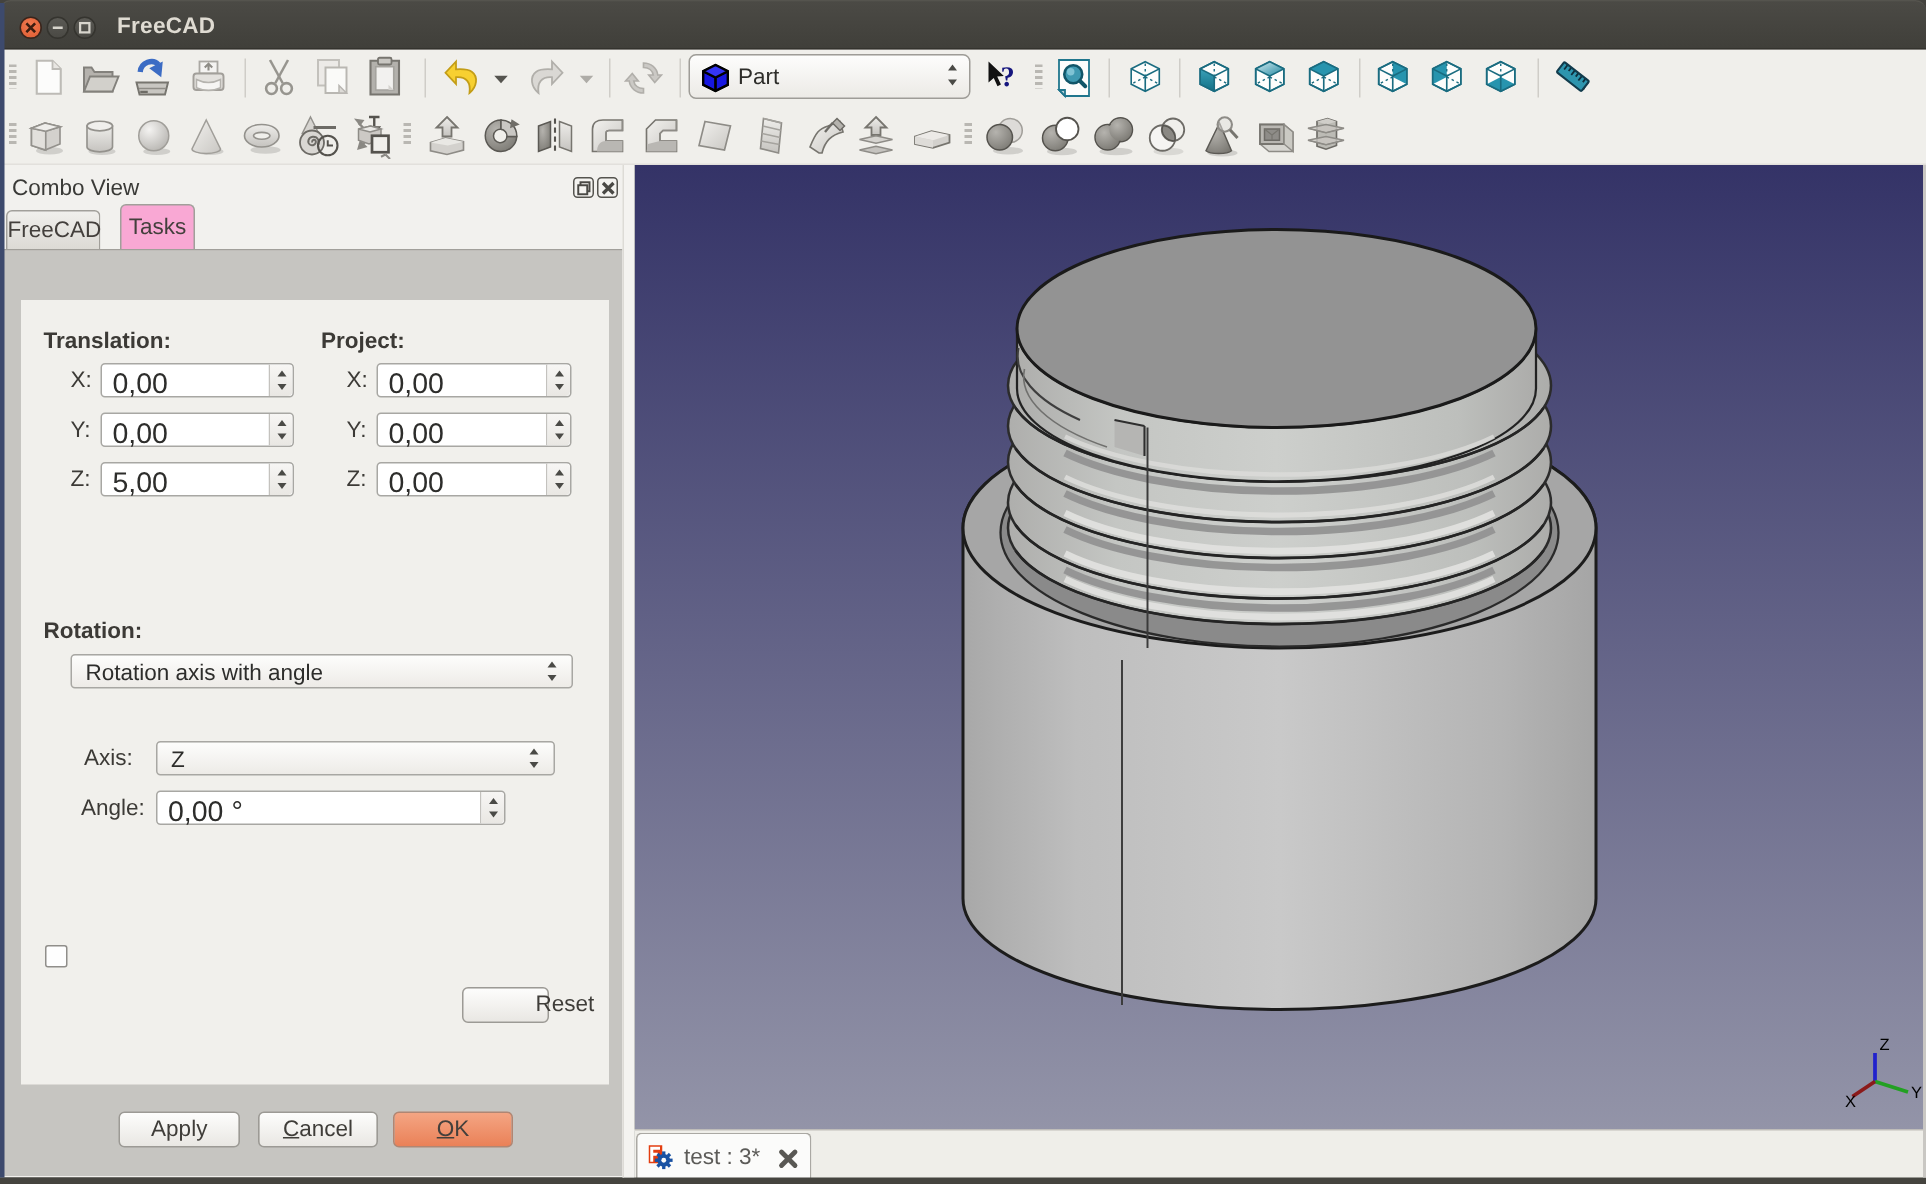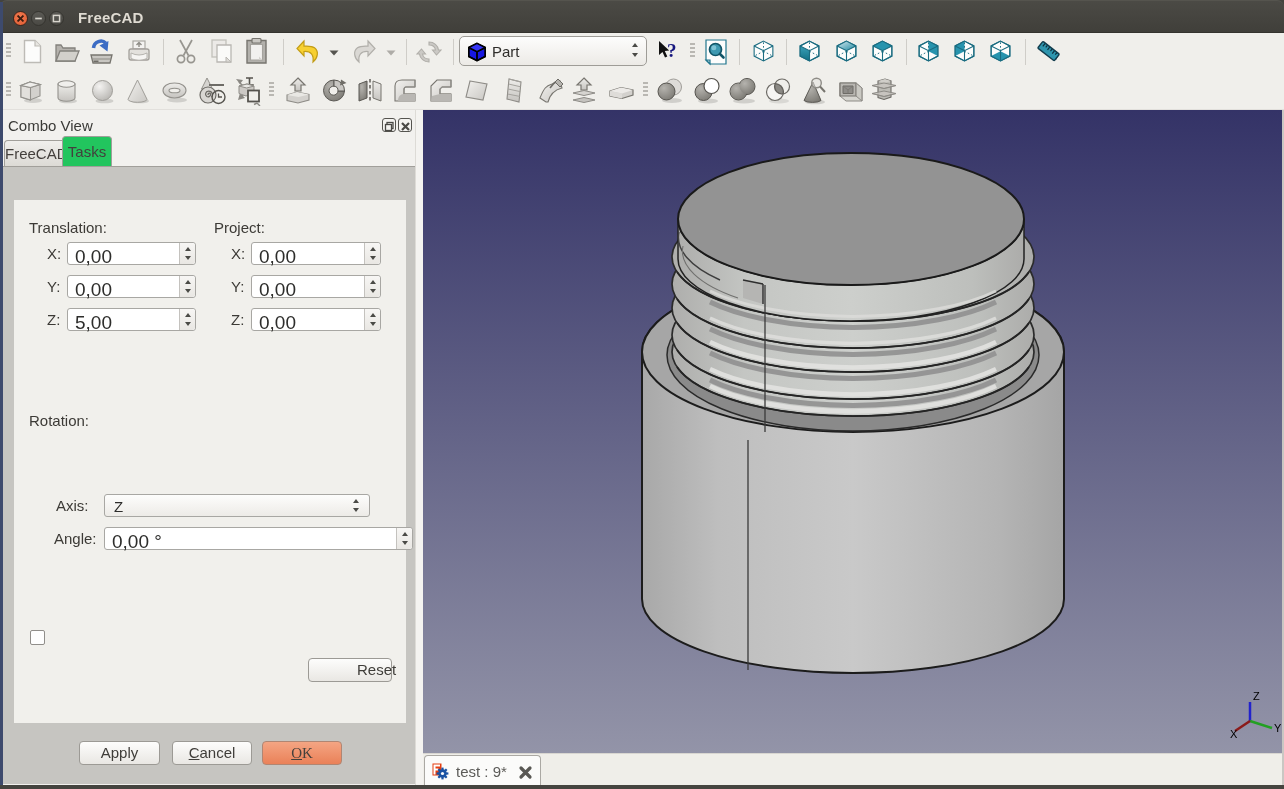--- a/index.html
+++ b/index.html
@@ -34,32 +34,32 @@
 #partcombo .txt { position:absolute; left:32px; top:6px; font-size:15px; color:#2e2d2a; }
 
 
 #panel { position:absolute; left:0; top:110px; width:423px; height:675px; background:#f2f1ee; }
 #panel-title { position:absolute; left:8px; top:7px; font-size:15px; color:#3a3a37; }
 .ptbtn { position:absolute; top:8px; width:14px; height:14px; border:1px solid #55544f; border-radius:3px; background:#f4f3f0; }
 #tabs { position:absolute; left:0; top:0; width:423px; height:57px; }
 .tab { position:absolute; font-size:15px; color:#433f3c; text-align:center; }
 #tab-project { left:4px; top:30px; width:63px; height:26px; line-height:26px;
   background:linear-gradient(#f0efec,#dcdad5); border:1px solid #a19f9a; border-bottom:none; border-radius:4px 4px 0 0; }
-#tab-tasks { left:62px; top:26px; width:50px; height:30px; line-height:29px;
-  background:#22c55e; border:1px solid #a19f9a; border-bottom:none; border-radius:4px 4px 0 0; z-index:3;}
+#tab-tasks { left:80px; top:26px; width:50px; height:30px; line-height:29px;
+  background:#f9a8d4; border:1px solid #a19f9a; border-bottom:none; border-radius:4px 4px 0 0; z-index:3;}
 #tabline { position:absolute; left:0; top:56px; width:415px; height:1px; background:#a19f9a; }
 #taskarea { position:absolute; left:0; top:57px; width:415px; height:617px; background:#c6c5c1; }
 #taskinner { position:absolute; left:14px; top:90px; width:392px; height:523px; background:#f1f0ec; }
 #pheader { position:absolute; left:14px; top:66px; width:392px; height:24px;
   background:linear-gradient(#ec8255,#e1663a); }
 #pheader .t { position:absolute; left:16px; top:3px; color:#fff; font-weight:bold; font-size:15px; }
 #pheader svg { position:absolute; right:5px; top:4px; }
 
 .lbl { position:absolute; font-size:15px; color:#3c3a36; }
-.blbl { position:absolute; font-size:15px; font-weight:normal; color:#3c3a36; }
+.blbl { position:absolute; font-size:15px; font-weight:bold; color:#3c3a36; }
 .spin { position:absolute; height:23px; background:#fff; border:1px solid #a8a7a3; border-radius:3px; }
 .spin .v { position:absolute; left:7px; top:3px; font-size:19px; color:#2d2d2b; }
 .spin .btns { position:absolute; right:0; top:0; width:16px; height:21px;
   background:linear-gradient(#f7f6f4,#e9e7e3); border-left:1px solid #c4c2be; border-radius:0 3px 3px 0; }
 .combo { position:absolute; height:23px; background:linear-gradient(#fdfdfc,#edebe7); border:1px solid #a8a7a3; border-radius:3px; }
 .combo .v { position:absolute; left:9px; top:3px; font-size:15px; color:#2d2d2b; }
 .uarr { position:absolute; width:0; height:0; border-left:3.5px solid transparent; border-right:3.5px solid transparent; border-bottom:4.5px solid #4a4a46; }
 .darr { position:absolute; width:0; height:0; border-left:3.5px solid transparent; border-right:3.5px solid transparent; border-top:4.5px solid #4a4a46; }
 
 #chk { position:absolute; left:30px; top:520px; width:15px; height:15px; background:#fefefe; border:1px solid #908e8a; border-radius:2px; }
@@ -487,41 +487,46 @@
       </div>
     <div class="lbl" style="left:231px; top:201px;">Z:</div>
     <div class="spin" style="left:251px; top:198px; width:130px;">
         <div class="v">0,00</div>
         <div class="btns"></div>
         <div class="uarr" style="right:4px; top:4px;"></div>
         <div class="darr" style="right:4px; top:13px;"></div>
       </div>
 
     <div class="blbl" style="left:29px; top:302px;">Rotation:</div>
+    <div class="combo" style="left:47px; top:326px; width:335px;">
+        <div class="v">Rotation axis with angle</div>
+        <div class="uarr" style="right:10px; top:4px;"></div>
+        <div class="darr" style="right:10px; top:13px;"></div>
+      </div>
 
     <div class="lbl" style="left:56px; top:387px;">Axis:</div>
     <div class="combo" style="left:104px; top:384px; width:266px;">
         <div class="v">Z</div>
         <div class="uarr" style="right:10px; top:4px;"></div>
         <div class="darr" style="right:10px; top:13px;"></div>
       </div>
     <div class="lbl" style="left:54px; top:420px;">Angle:</div>
-    <div class="spin" style="left:104px; top:417px; width:309px;">
+    <div class="spin" style="left:104px; top:417px; width:233px;">
         <div class="v">0,00 °</div>
         <div class="btns"></div>
         <div class="uarr" style="right:4px; top:4px;"></div>
         <div class="darr" style="right:4px; top:13px;"></div>
       </div>
 
     <div id="chk"></div>
-    <div class="pbtn" style="left:308px; top:548px; width:84px; line-height:22px;padding-left:48px;">Reset</div>
+    <div class="pbtn" style="left:308px; top:548px; width:58px; line-height:22px;padding-left:48px;">Reset</div>
 
     <div class="pbtn" style="left:79px; top:631px; width:81px; line-height:22px;">Apply</div>
     <div class="pbtn" style="left:172px; top:631px; width:80px; line-height:22px;"><span style="text-decoration:underline">C</span>ancel</div>
-    <div class="pbtn" style="left:262px; top:631px; width:80px; line-height:22px; background:linear-gradient(#f4a583,#e8795082); background:linear-gradient(#f4a583,#ea8158); border:1px solid #b08673; color:#44403c;font-family:Liberation Serif, serif;"><span style="text-decoration:underline">O</span>K</div>
+    <div class="pbtn" style="left:262px; top:631px; width:80px; line-height:22px; background:linear-gradient(#f4a583,#e8795082); background:linear-gradient(#f4a583,#ea8158); border:1px solid #b08673; color:#44403c;"><span style="text-decoration:underline">O</span>K</div>
   </div>
 
   <svg id="viewport" width="861" height="643" viewBox="0 0 861 643">
     <defs>
       <linearGradient id="bgGrad" x1="0" y1="0" x2="0" y2="1">
         <stop offset="0" stop-color="#343367"></stop>
         <stop offset="1" stop-color="#9394a8"></stop>
       </linearGradient>
       <linearGradient id="bodyGrad" x1="0" y1="0" x2="1" y2="0">
         <stop offset="0" stop-color="#a8a8a8"></stop>
@@ -602,21 +607,21 @@
             <rect x="9.4" y="14" width="2.2" height="2.4"></rect>
         <rect x="4.6" y="9.4" width="2.4" height="2.2"></rect>
             <rect x="14" y="9.4" width="2.4" height="2.2"></rect>
         <rect x="6" y="6" width="2.2" height="2.2" transform="rotate(45 7.1 7.1)"></rect>
         <rect x="12.8" y="6" width="2.2" height="2.2" transform="rotate(45 13.9 7.1)"></rect>
         <rect x="6" y="12.8" width="2.2" height="2.2" transform="rotate(45 7.1 13.9)"></rect>
         <rect x="12.8" y="12.8" width="2.2" height="2.2" transform="rotate(45 13.9 13.9)"></rect>
           </g>
         <circle cx="10.5" cy="10.5" r="1.6" fill="#fbfbfa"></circle>
       </svg>
-      <div class="txt">test : 9*</div>
+      <div class="txt">test : 3*</div>
       <svg width="15" height="15" viewBox="0 0 15 15" style="position:absolute;left:93px;top:9px">
         <path d="M3 3 L12 12 M12 3 L3 12" stroke="#595854" stroke-width="3.2" stroke-linecap="round"></path>
       </svg>
     </div>
   </div>
   <div id="bottomstrip"></div>
   <div id="leftborder"></div>
   <div id="splitter"></div>
   <div id="rightborder"></div>
 </div>

